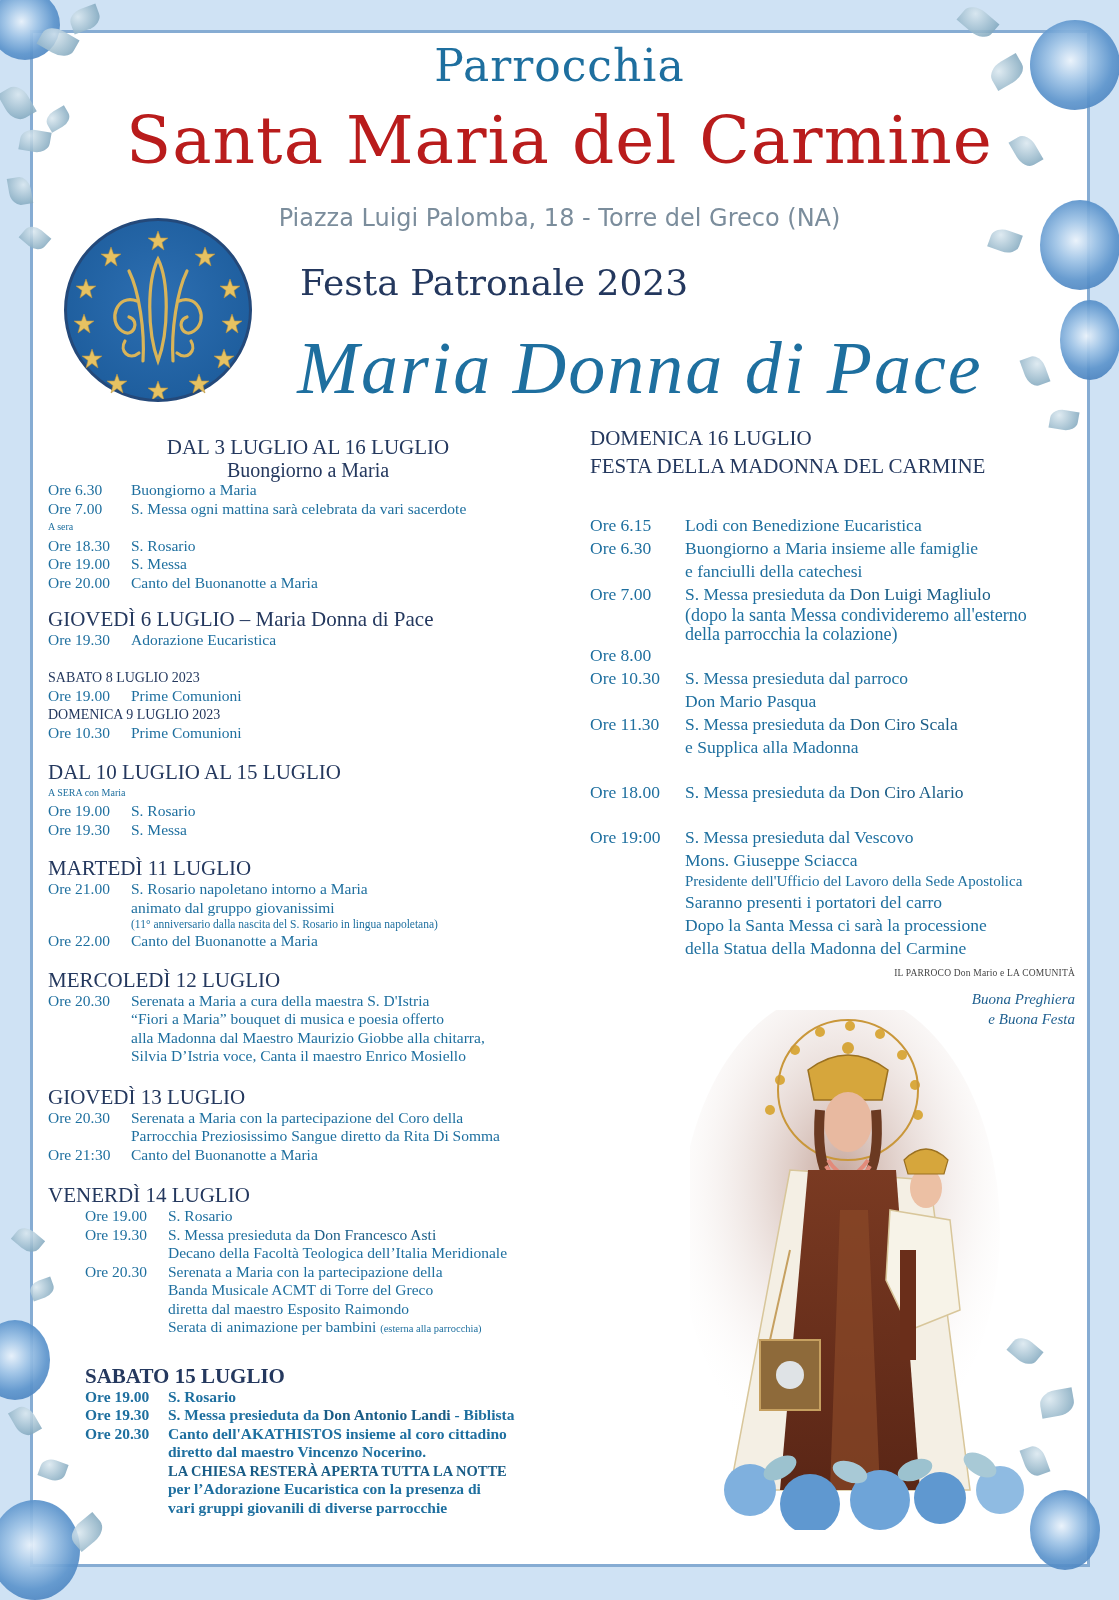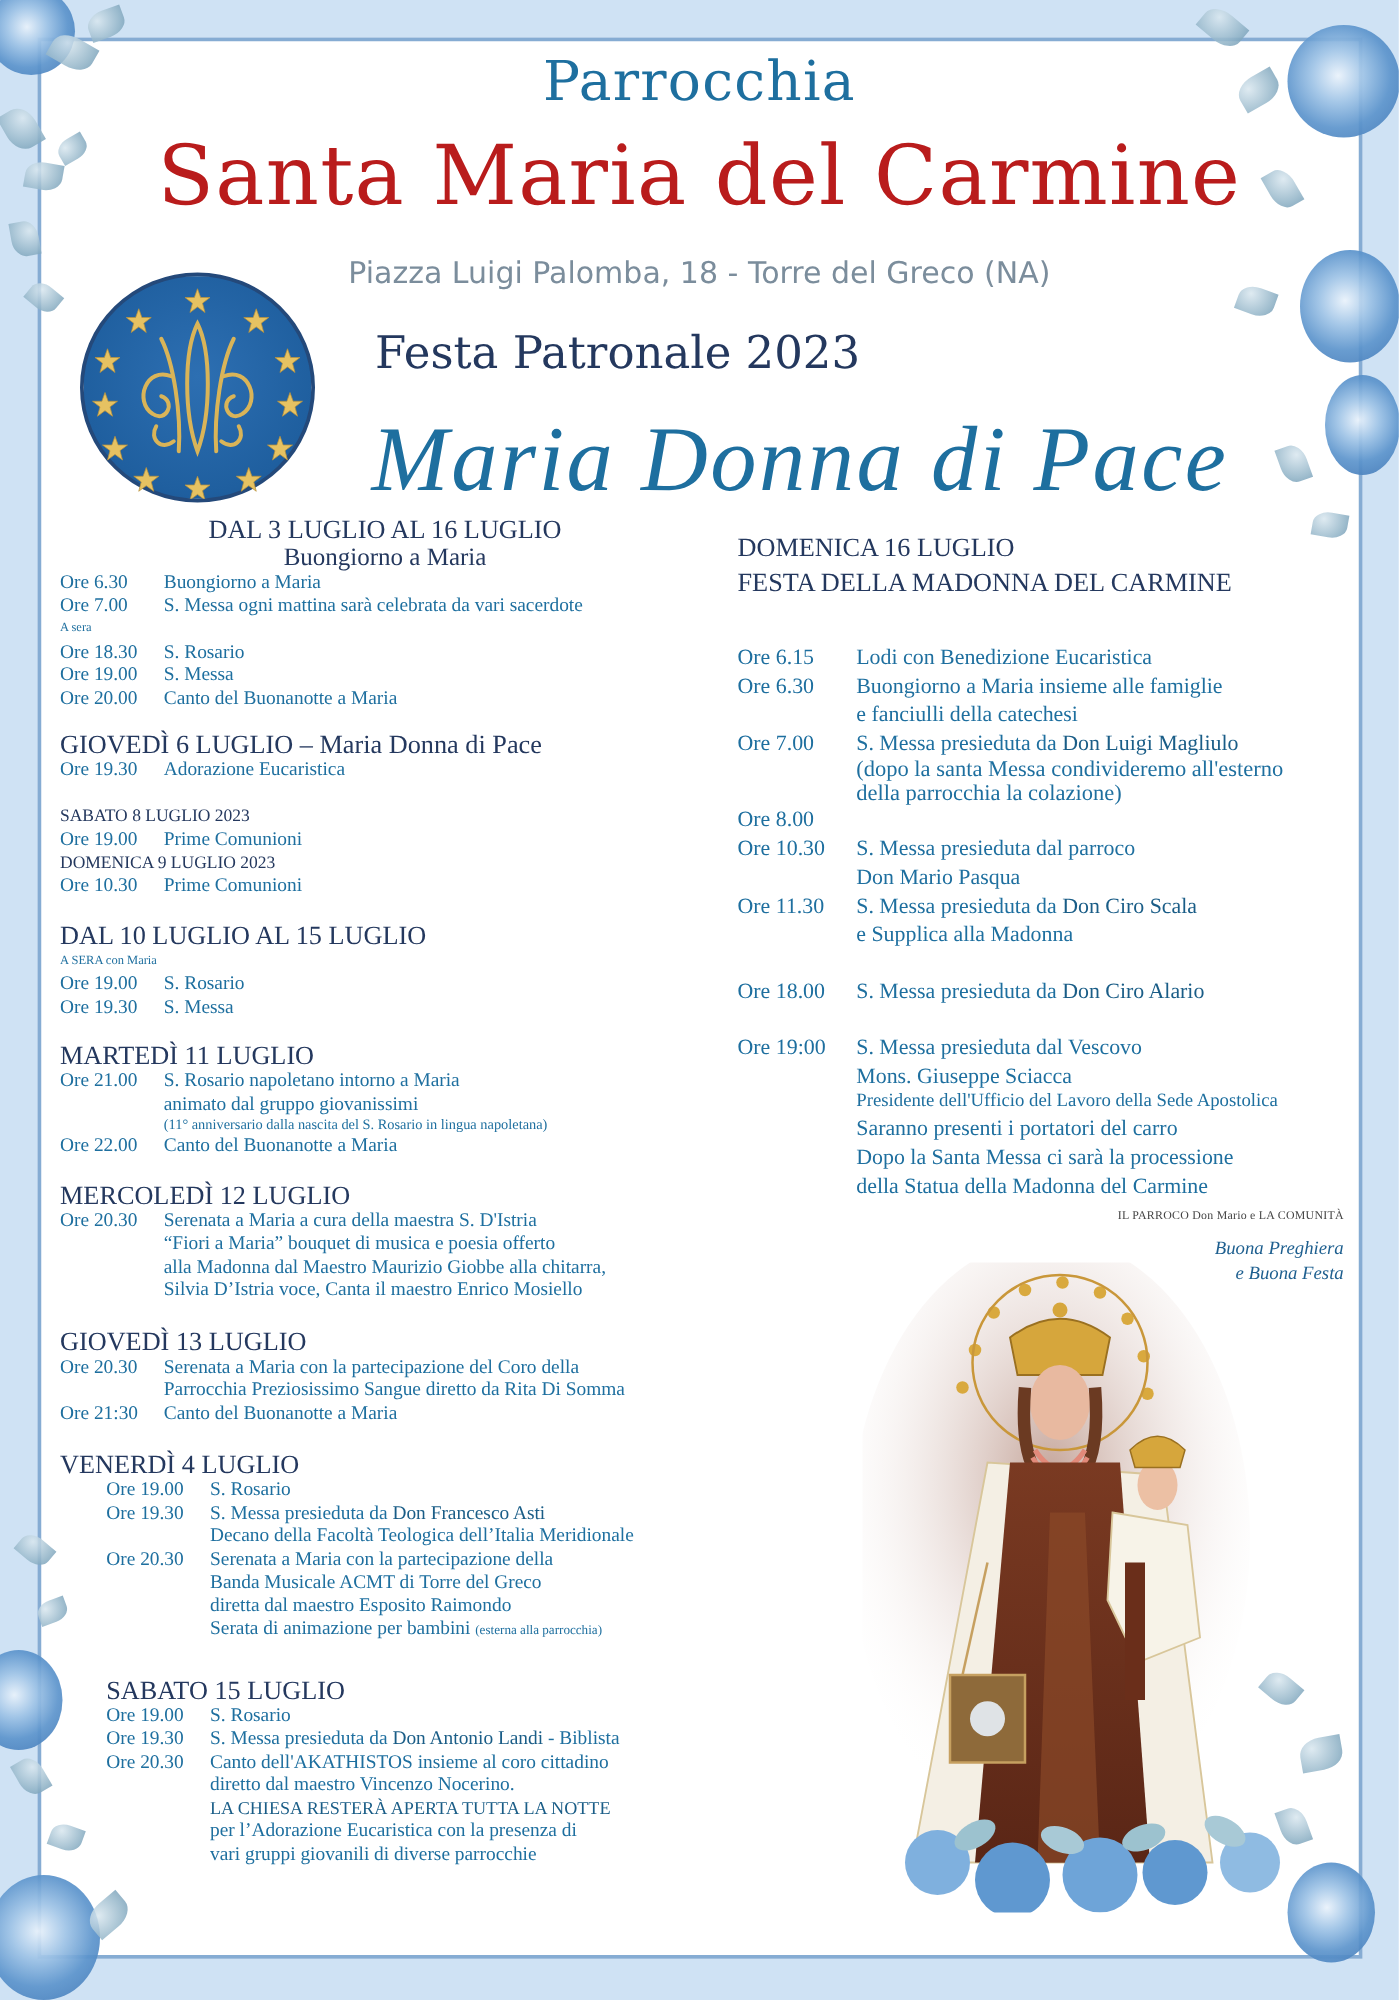--- a/index.html
+++ b/index.html
@@ -52,21 +52,21 @@
       font-family: "Liberation Serif", serif; font-style: italic; font-size: 74px; color: #1e6f9f;
       letter-spacing: 2px;
     }
     .emblem {
       position: absolute; left: 64px; top: 218px; width: 188px; height: 184px;
       border-radius: 50%; background: radial-gradient(circle at 50% 45%, #2d6fb2, #1f5f9f 70%, #1a4f88);
       border: 3px solid #24497a;
     }
 
     .col { position: absolute; color: #1e6f9f; }
-    .left-col { left: 48px; top: 412px; width: 520px; }
+    .left-col { left: 48px; top: 436px; width: 520px; }
     .right-col { left: 590px; top: 424px; width: 470px; }
 
     .sec { position: relative; }
     .sec-title { color: #24385e; font-size: 21px; line-height: 23px; }
     .sec-title.center { text-align: center; }
     .sec-title.sm { font-size: 14px; line-height: 19px; }
     .sub-title { color: #24385e; font-size: 20px; line-height: 22px; }
     .row { display: flex; font-size: 15.5px; line-height: 18.5px; color: #1e6f9f; }
     .row .t { flex: 0 0 auto; width: 83px; white-space: nowrap; }
     .row .d { flex: 1; }
@@ -265,21 +265,21 @@
         <span class="d">Serenata a Maria con la partecipazione del Coro della</span>
       </div>
     <div class="cont">Parrocchia Preziosissimo Sangue diretto da Rita Di Somma</div>
     <div class="row">
         <span class="t">Ore 21:30</span>
         <span class="d">Canto del Buonanotte a Maria</span>
       </div>
   </div>
 
   <div class="sec" style="margin-top:20px;">
-    <div class="sec-title">VENERDÌ 4 LUGLIO</div>
+    <div class="sec-title">VENERDÌ 14 LUGLIO</div>
     <div style="padding-left:37px;">
       <div class="row">
           <span class="t">Ore 19.00</span>
           <span class="d">S. Rosario</span>
         </div>
       <div class="row">
           <span class="t">Ore 19.30</span>
           <span class="d"><span>S. Messa presieduta da </span><span class="hl">Don Francesco Asti</span></span>
         </div>
       <div class="cont">Decano della Facoltà Teologica dell’Italia Meridionale</div>
@@ -287,21 +287,21 @@
           <span class="t">Ore 20.30</span>
           <span class="d">Serenata a Maria con la partecipazione della</span>
         </div>
       <div class="cont">Banda Musicale ACMT di Torre del Greco</div>
       <div class="cont">diretta dal maestro Esposito Raimondo</div>
       <div class="cont"><span>Serata di animazione per bambini</span> <span style="font-size:10.5px;">(esterna alla parrocchia)</span></div>
     </div>
   </div>
 
   <div class="sec" style="margin-top:26px;">
-    <div style="padding-left:37px;">
+    <div style="padding-left:37px;font-weight:bold;">
       <div class="sec-title">SABATO 15 LUGLIO</div>
       <div class="row">
           <span class="t">Ore 19.00</span>
           <span class="d">S. Rosario</span>
         </div>
       <div class="row">
           <span class="t">Ore 19.30</span>
           <span class="d"><span>S. Messa presieduta da </span><span class="hl">Don Antonio Landi</span><span> - Biblista</span></span>
         </div>
       <div class="row">

